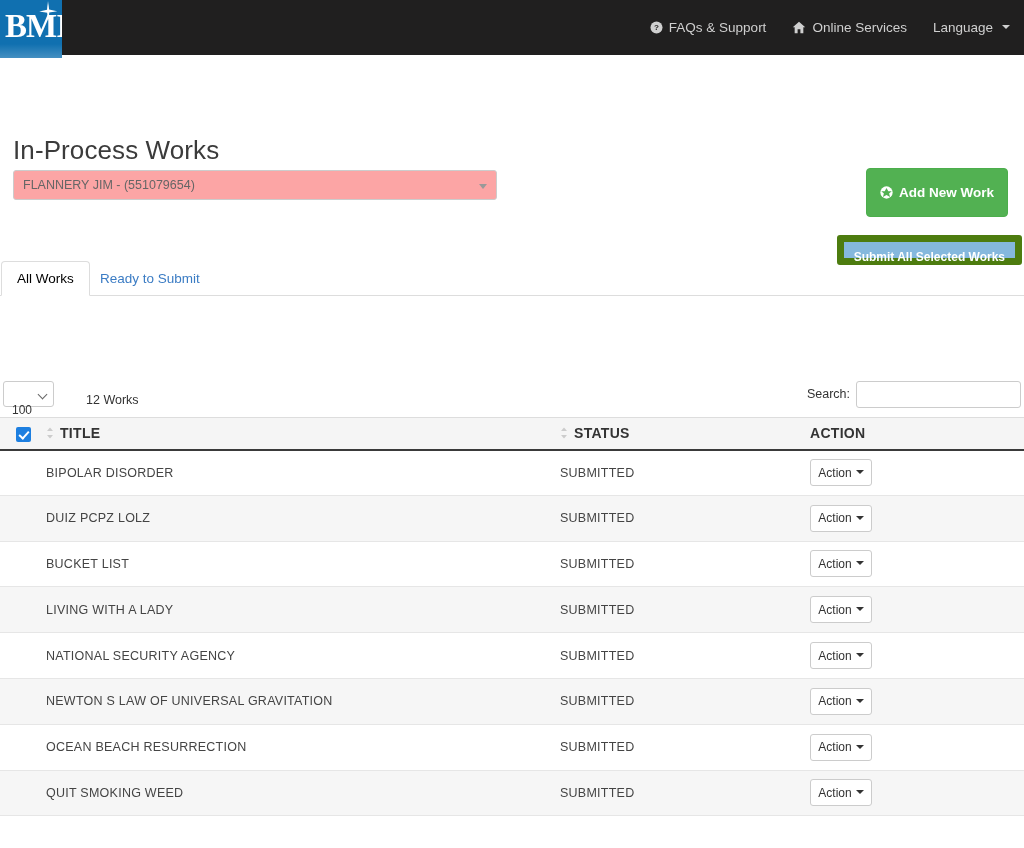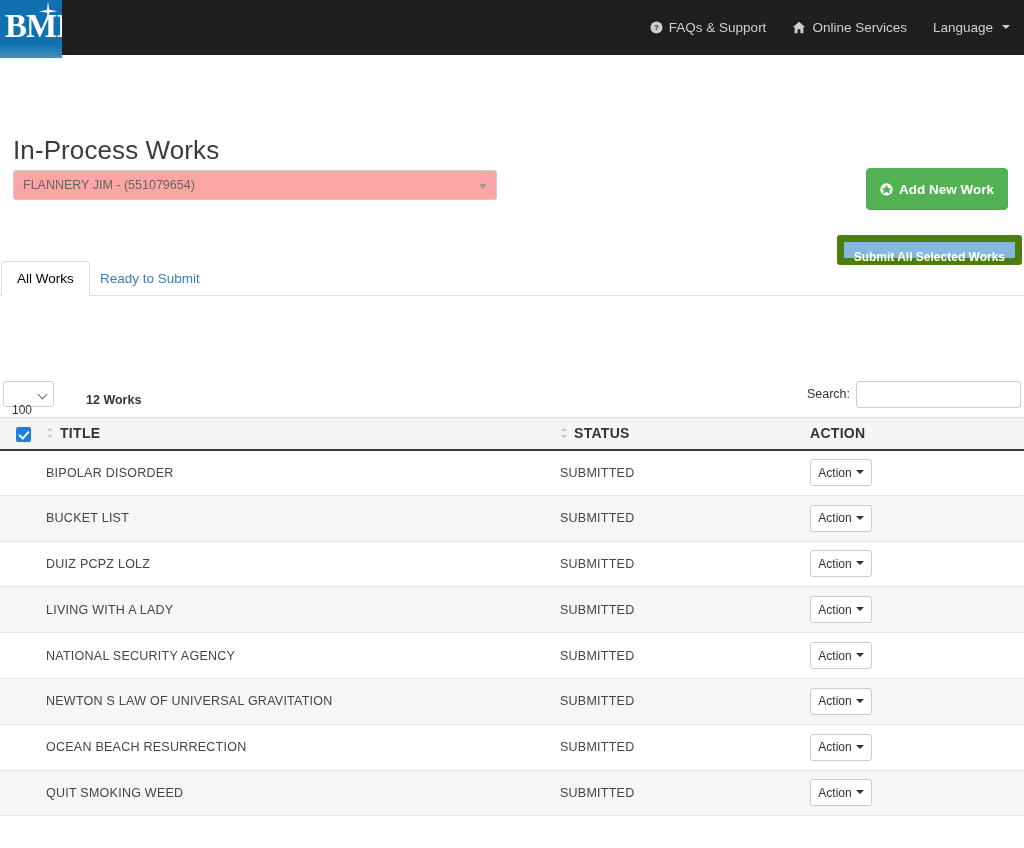--- a/index.html
+++ b/index.html
@@ -118,21 +118,21 @@
     width: 0; height: 0;
     border-left: 4px solid transparent;
     border-right: 4px solid transparent;
     border-top: 5px solid #999999;
   }
 
   
   .btn-add {
     position: absolute;
     right: 16px; top: 113px;
-    height: 42px;
+    height: 49px;
     background: #52b152;
     border: 1px solid #4cae4c;
     border-radius: 4px;
     color: #ffffff;
     font-size: 13.5px;
     font-weight: 700;
     padding: 0 13px;
     display: flex;
     align-items: center;
     gap: 6px;
@@ -214,21 +214,21 @@
     right: 7px; top: 9px;
     width: 7px; height: 7px;
     border-right: 1.4px solid #666;
     border-bottom: 1.4px solid #666;
     transform: rotate(45deg);
   }
   .works-count {
     position: absolute;
     left: 86px; top: 338px;
     font-size: 12.5px;
-    font-weight: 700;
+    font-weight: 400;
     color: #333333;
   }
   .search-label {
     position: absolute;
     right: 174px; top: 332px;
     font-size: 12.5px;
     font-weight: 400;
     color: #333333;
   }
   .search-input {
@@ -442,30 +442,30 @@
           <td class="c-check"></td>
           <td class="c-title">BIPOLAR DISORDER</td>
           <td class="c-status">SUBMITTED</td>
           <td class="c-action"><button class="btn-action">
               <span>Action</span>
               <span class="caret-down"></span>
             </button></td>
         </tr>
         <tr>
           <td class="c-check"></td>
+          <td class="c-title">DUIZ PCPZ LOLZ</td>
+          <td class="c-status">SUBMITTED</td>
+          <td class="c-action"><button class="btn-action">
+              <span>Action</span>
+              <span class="caret-down"></span>
+            </button></td>
+        </tr>
+        <tr>
+          <td class="c-check"></td>
           <td class="c-title">BUCKET LIST</td>
-          <td class="c-status">SUBMITTED</td>
-          <td class="c-action"><button class="btn-action">
-              <span>Action</span>
-              <span class="caret-down"></span>
-            </button></td>
-        </tr>
-        <tr>
-          <td class="c-check"></td>
-          <td class="c-title">DUIZ PCPZ LOLZ</td>
           <td class="c-status">SUBMITTED</td>
           <td class="c-action"><button class="btn-action">
               <span>Action</span>
               <span class="caret-down"></span>
             </button></td>
         </tr>
         <tr>
           <td class="c-check"></td>
           <td class="c-title">LIVING WITH A LADY</td>
           <td class="c-status">SUBMITTED</td>

